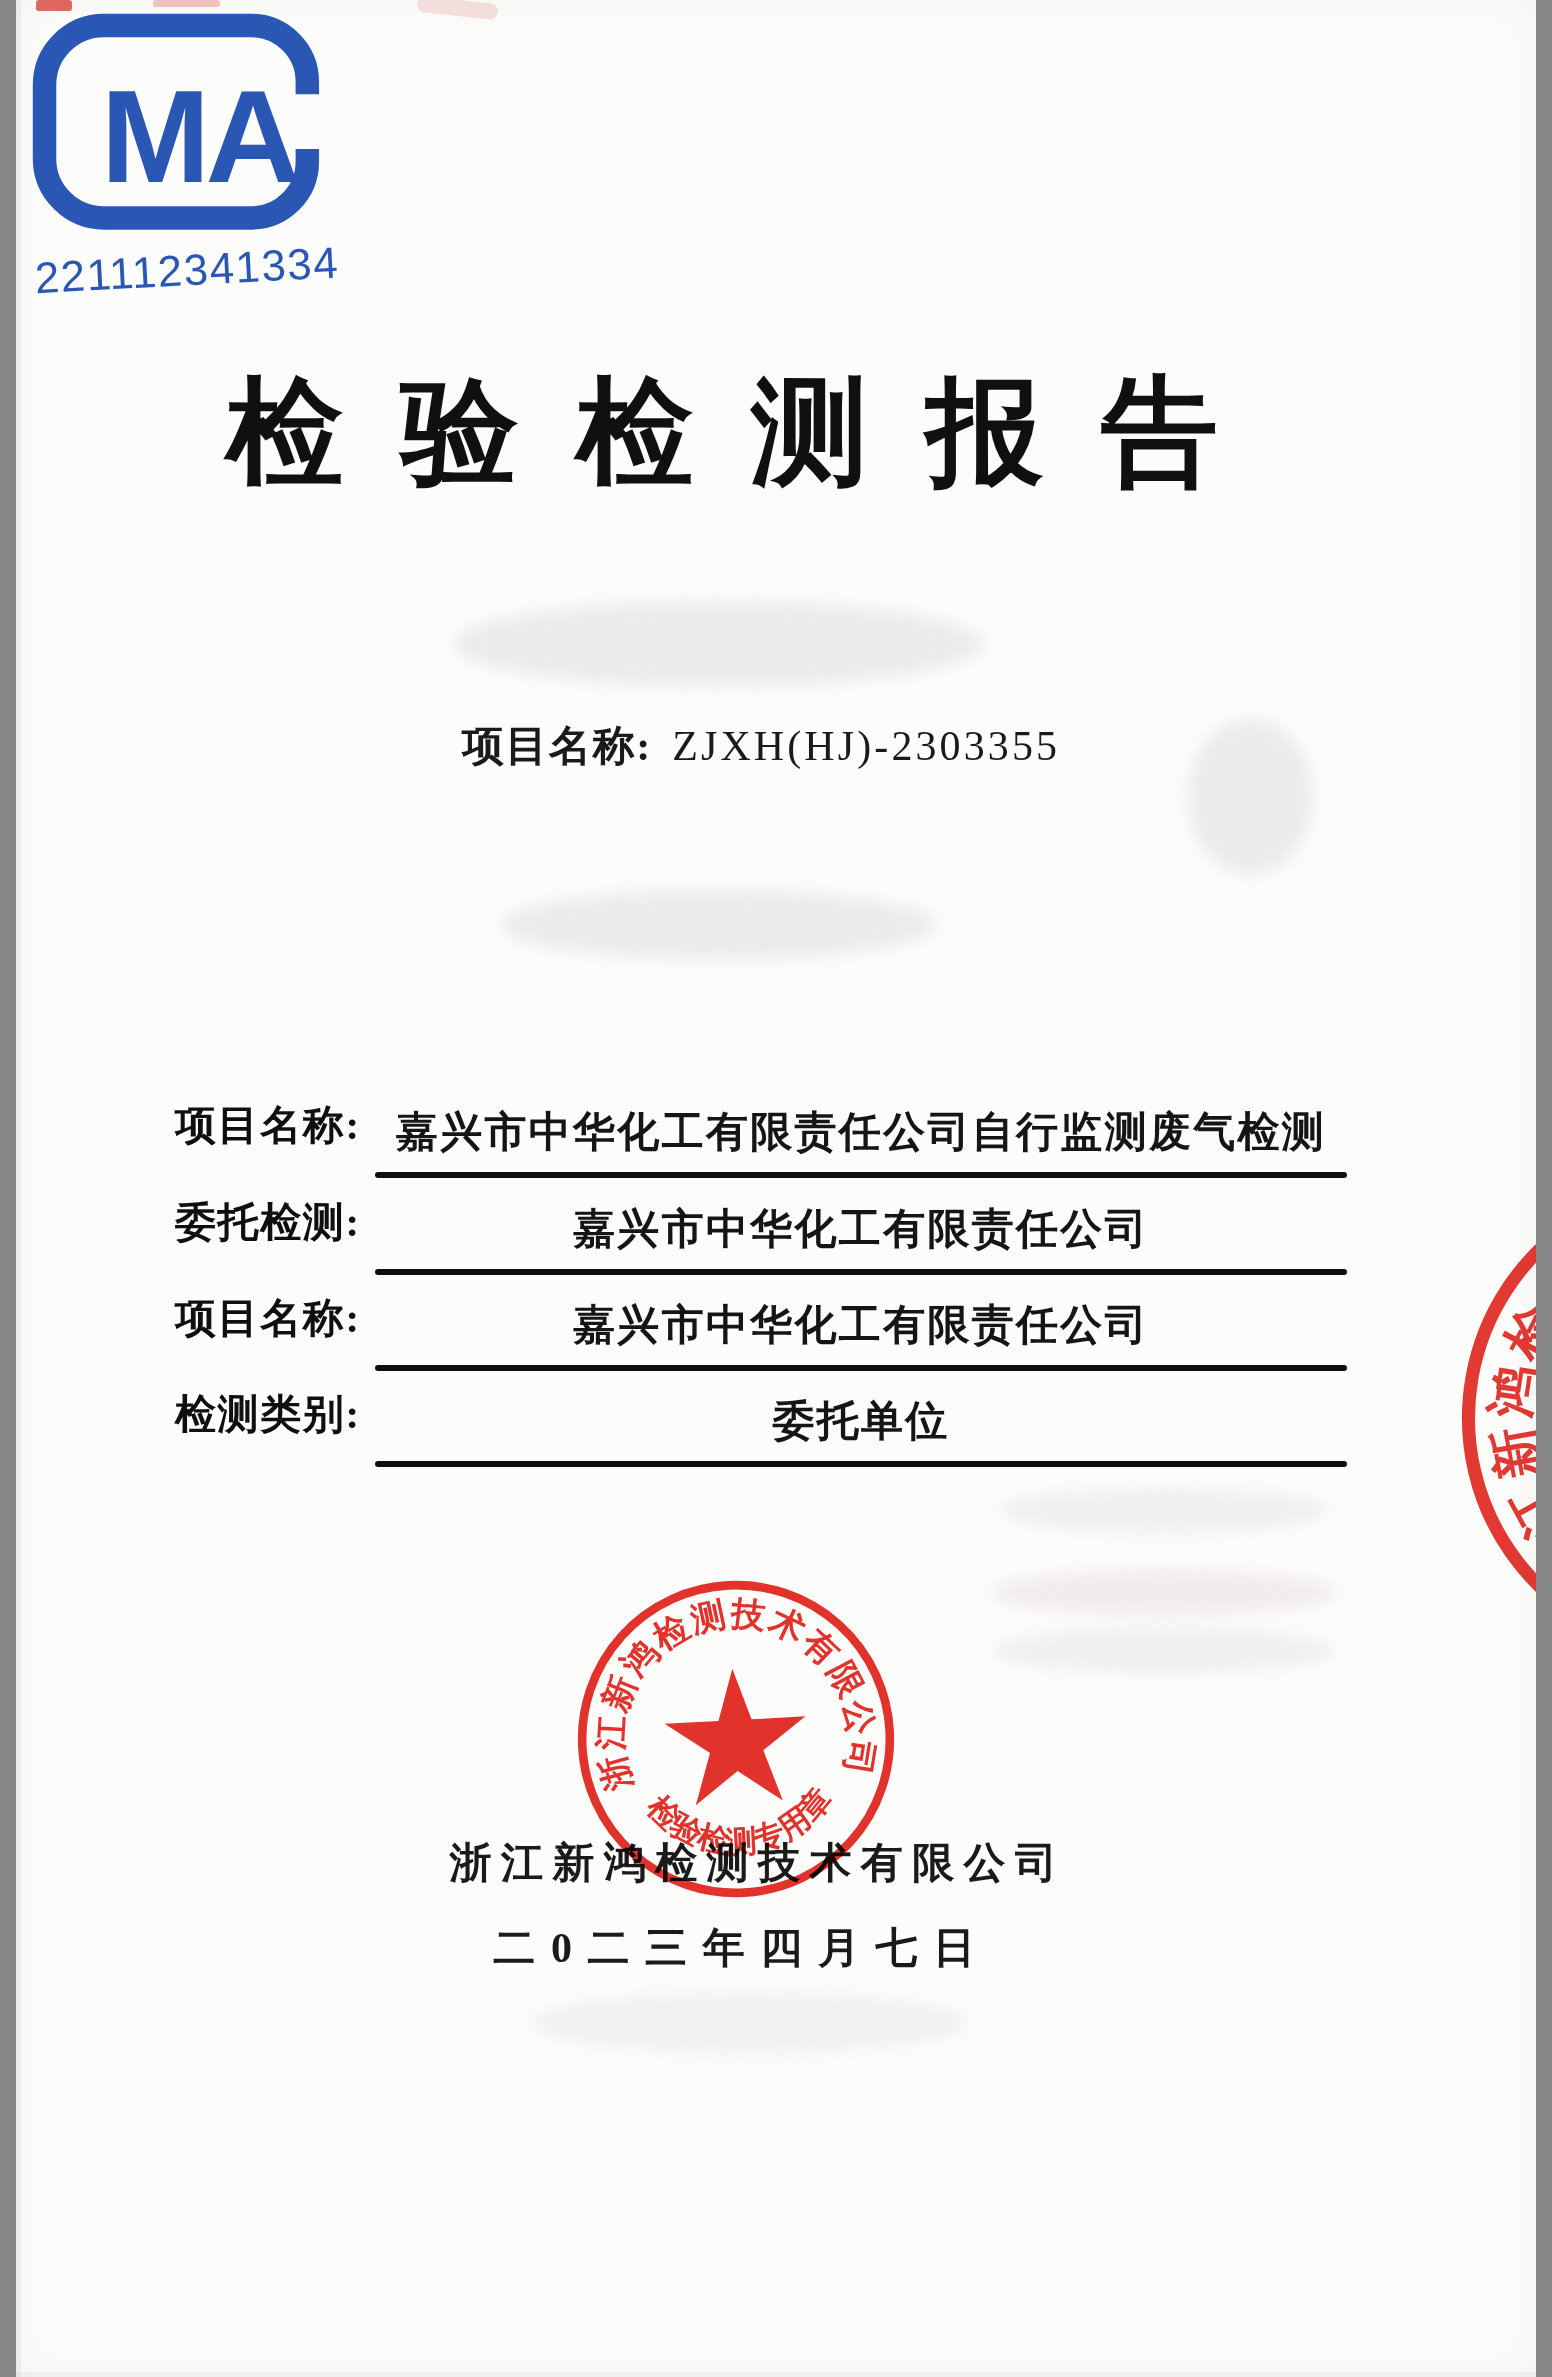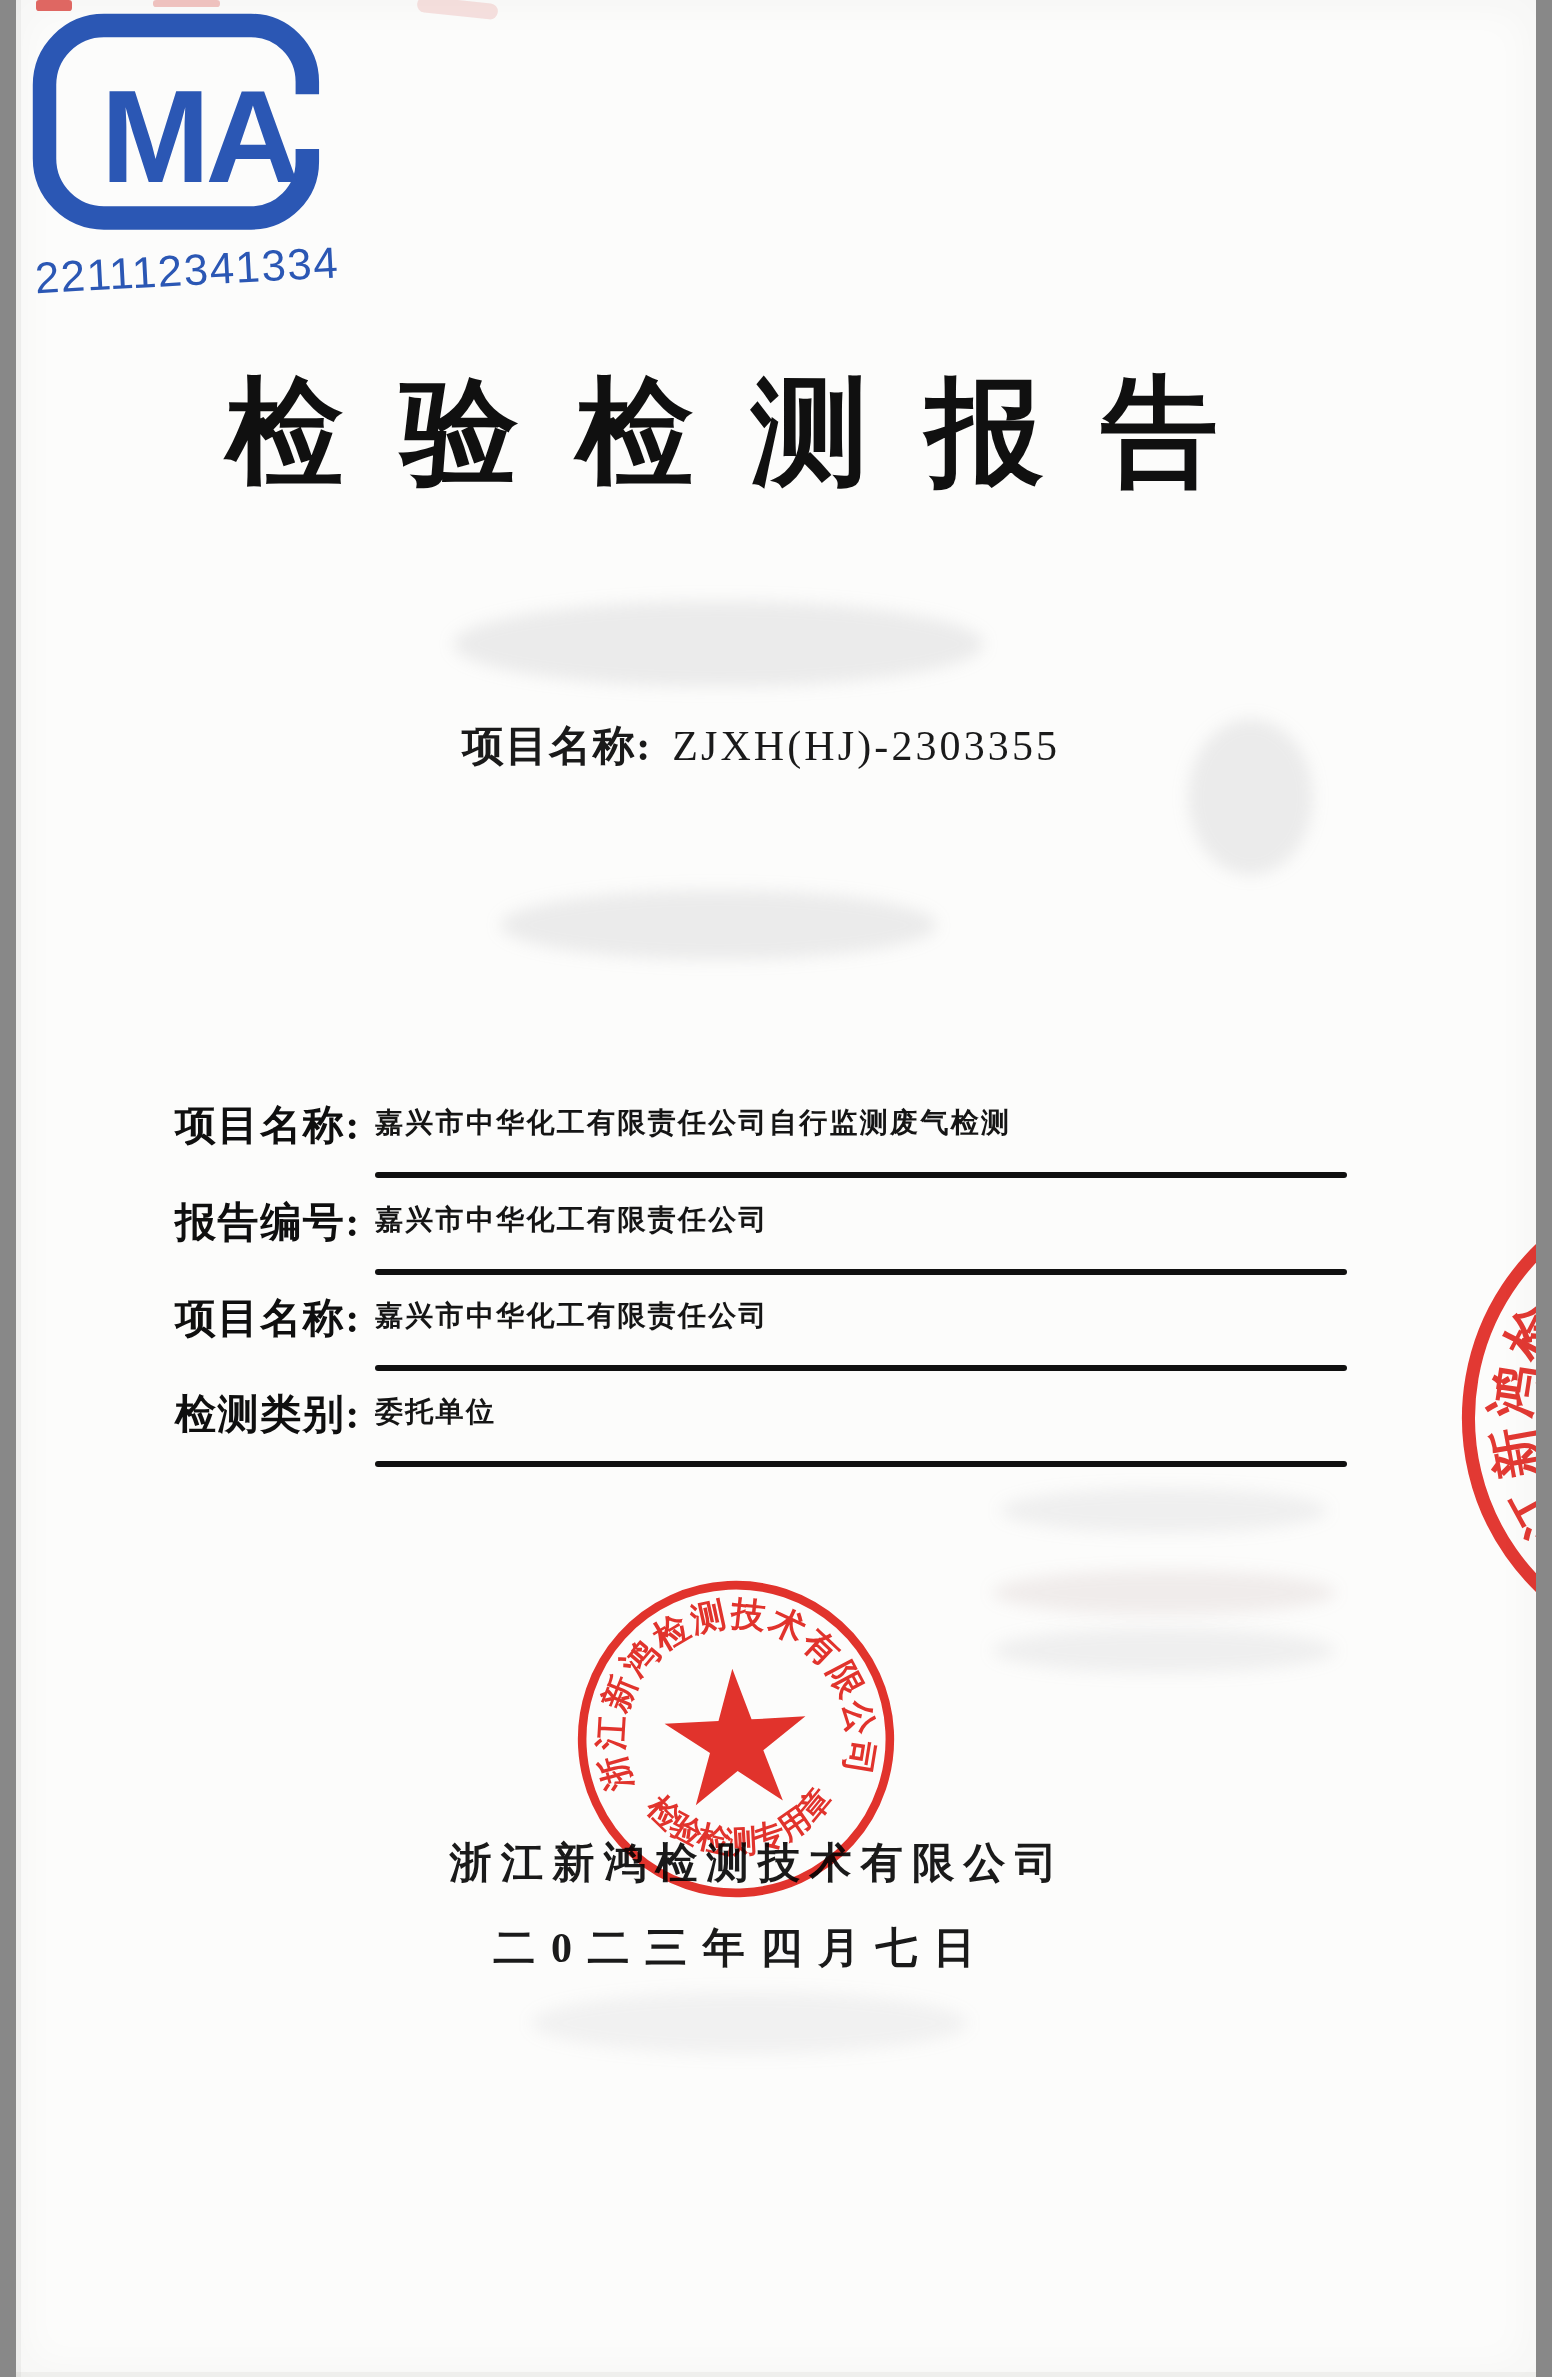--- a/index.html
+++ b/index.html
@@ -38,21 +38,21 @@
   
   .field-row{position:absolute;left:159px;width:1172px;height:95px;}
   .r0{top:1095px;} .r1{top:1192px;} .r2{top:1288px;} .r3{top:1384px;}
   .field-label{
     position:absolute;left:0;top:3.1px;
     font-size:41px;font-weight:700;letter-spacing:1.6px;white-space:nowrap;
     color:#0f0f0f;
   }
   .field-value{
     position:absolute;left:200px;right:0;top:9.4px;
-    text-align:left;font-size:28px;font-weight:600;letter-spacing:2.3px;
+    text-align:center;font-size:42px;font-weight:600;letter-spacing:2.3px;
     white-space:nowrap;color:#151515;
   }
   .field-underline{
     position:absolute;left:200px;right:0;top:77px;height:5.5px;
     background:#101010;border-radius:3.1px;
   }
   
   .seal{position:absolute;mix-blend-mode:multiply;}
   .main-seal{left:556px;top:1575px;width:328px;height:328px;opacity:.93;transform:rotate(-3deg);}
   .side-seal{left:1437px;top:1168px;width:500px;height:500px;opacity:.9;transform:rotate(-35deg);}
@@ -113,21 +113,21 @@
   <div class="report-no">
     <span class="lab">项目名称:</span><span class="val">ZJXH(HJ)-2303355</span>
   </div>
 
   <div class="field-row r0">
     <span class="field-label">项目名称:</span>
     <div class="field-value">嘉兴市中华化工有限责任公司自行监测废气检测</div>
     <div class="field-underline"></div>
   </div>
   <div class="field-row r1">
-    <span class="field-label">报告编号:</span>
+    <span class="field-label">委托检测:</span>
     <div class="field-value">嘉兴市中华化工有限责任公司</div>
     <div class="field-underline"></div>
   </div>
   <div class="field-row r2">
     <span class="field-label">项目名称:</span>
     <div class="field-value">嘉兴市中华化工有限责任公司</div>
     <div class="field-underline"></div>
   </div>
   <div class="field-row r3">
     <span class="field-label">检测类别:</span>

